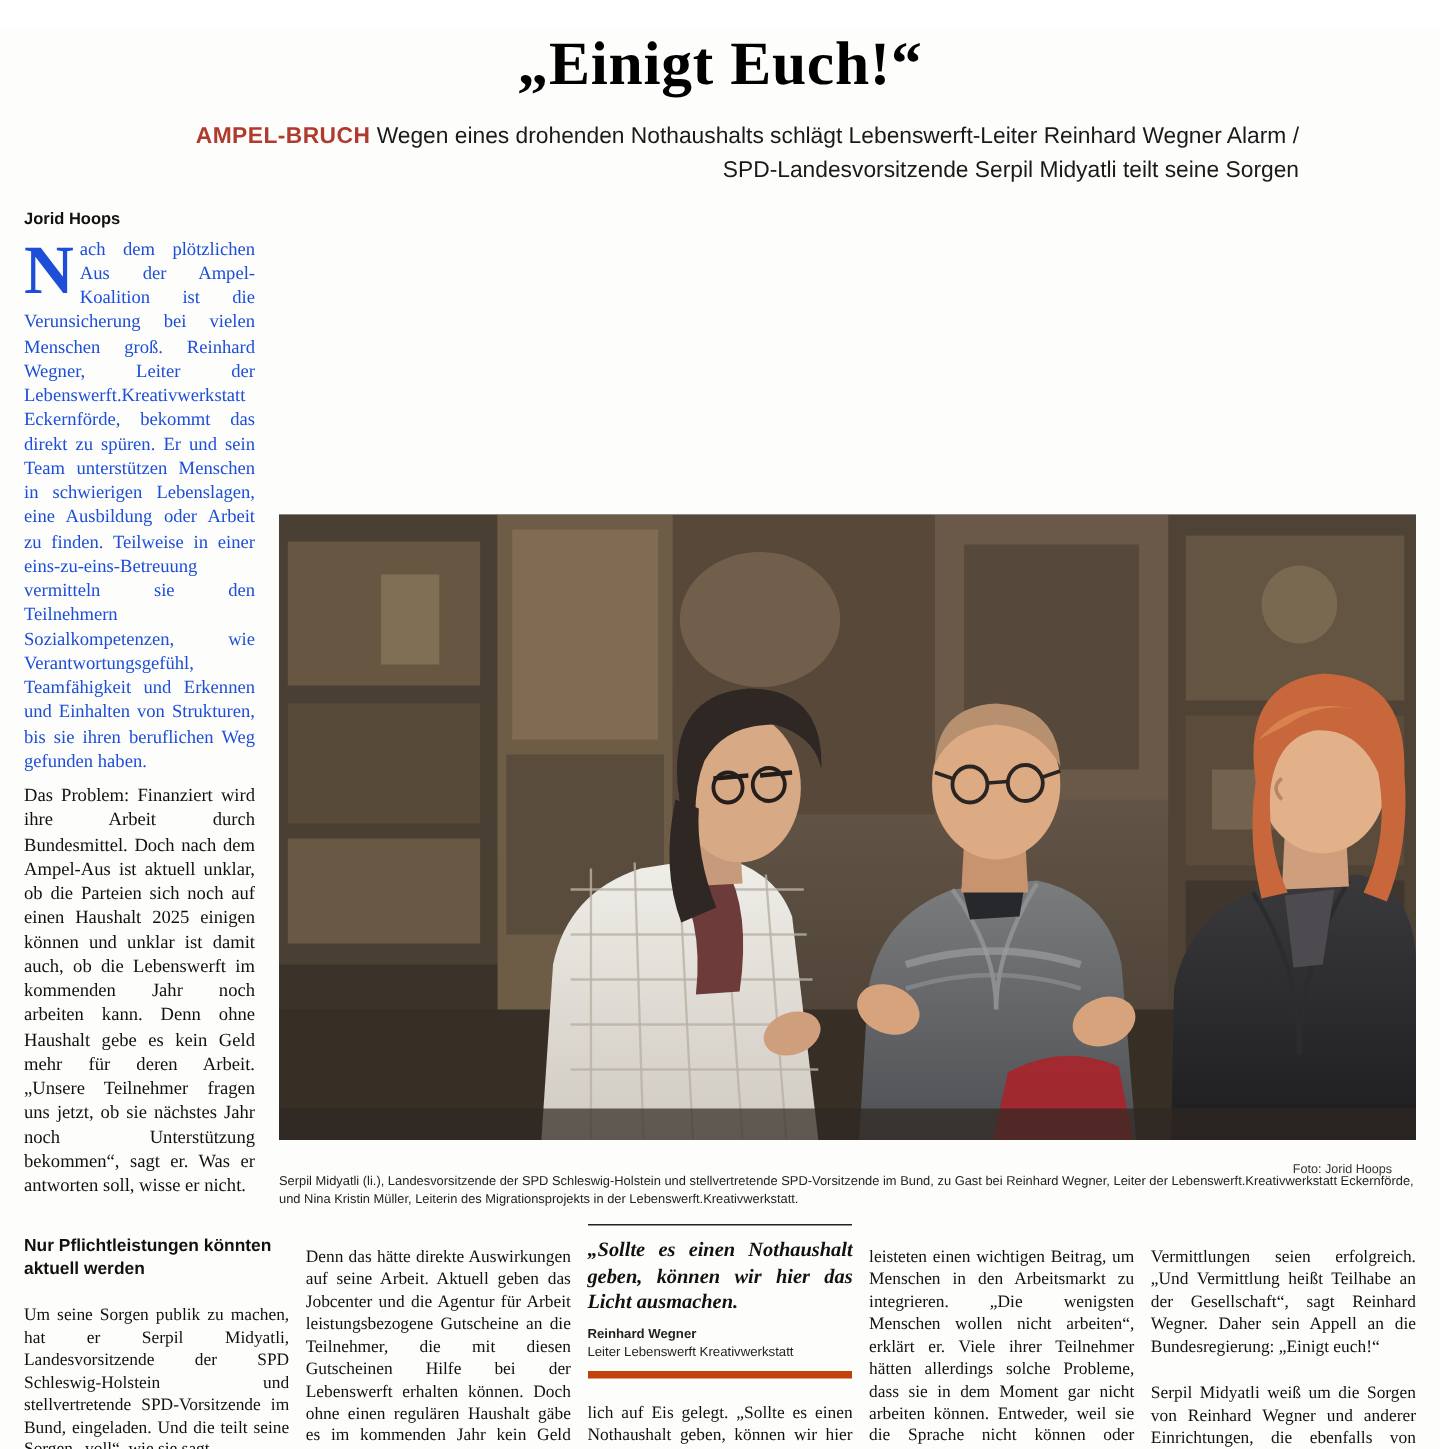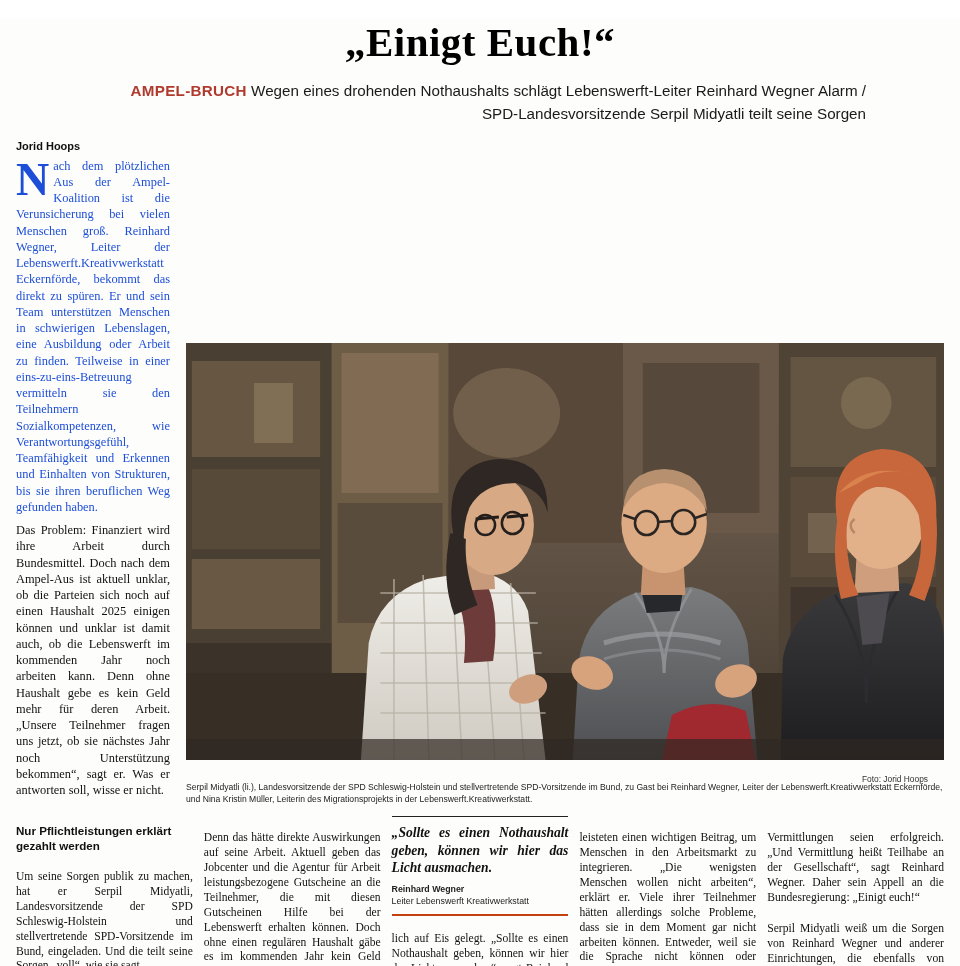--- a/index.html
+++ b/index.html
@@ -145,21 +145,21 @@
     font-size: 12px;
     line-height: 1.3;
     margin: 9px 0 7px 0 !important;
     text-align: left !important;
     color: #111;
   }
 
   
   .pullquote {
     border-top: 1px solid #222;
-    border-bottom: 2px solid #c2410c;
+    border-bottom: 5px solid #c2410c;
     padding: 7px 0 6px 0;
     margin: 1px 0 8px 0;
   }
   .pullquote .q {
     font-family: "Liberation Serif", serif;
     font-style: italic;
     font-weight: bold;
     font-size: 13.6px;
     line-height: 1.27;
     margin: 0 0 8px 0;
@@ -303,21 +303,21 @@
       <div class="caption">
         <span>Serpil Midyatli (li.), Landesvorsitzende der SPD Schleswig-Holstein und stellvertretende SPD-Vorsitzende im Bund, zu Gast bei Reinhard Wegner, Leiter der Lebenswerft.Kreativwerkstatt Eckernförde, und Nina Kristin Müller, Leiterin des Migrationsprojekts in der Lebenswerft.Kreativwerkstatt.</span>
         <span class="credit">Foto: Jorid Hoops</span>
       </div>
     </div>
   </div>
 
   <div class="columns">
 
     <div class="col">
-      <p class="subhead-inline">Nur Pflichtleistungen erklärt gezahlt werden</p>
+      <p class="subhead-inline">Nur Pflichtleistungen könnten aktuell werden</p>
       <p>Um seine Sorgen publik zu machen, hat er Serpil Midyatli, Landesvorsitzende der SPD Schleswig-Holstein und stellvertretende SPD-Vorsitzende im Bund, eingeladen. Und die teilt seine Sorgen „voll“, wie sie sagt.</p>
 
     </div>
 
     <div class="col">
       <p>Denn das hätte direkte Auswirkungen auf seine Arbeit. Aktuell geben das Jobcenter und die Agentur für Arbeit leistungsbezogene Gutscheine an die Teilnehmer, die mit diesen Gutscheinen Hilfe bei der Lebenswerft erhalten können. Doch ohne einen regulären Haushalt gäbe es im kommenden Jahr kein Geld mehr für diese Gutscheine.</p>
 
     </div>
 
     <div class="col">

